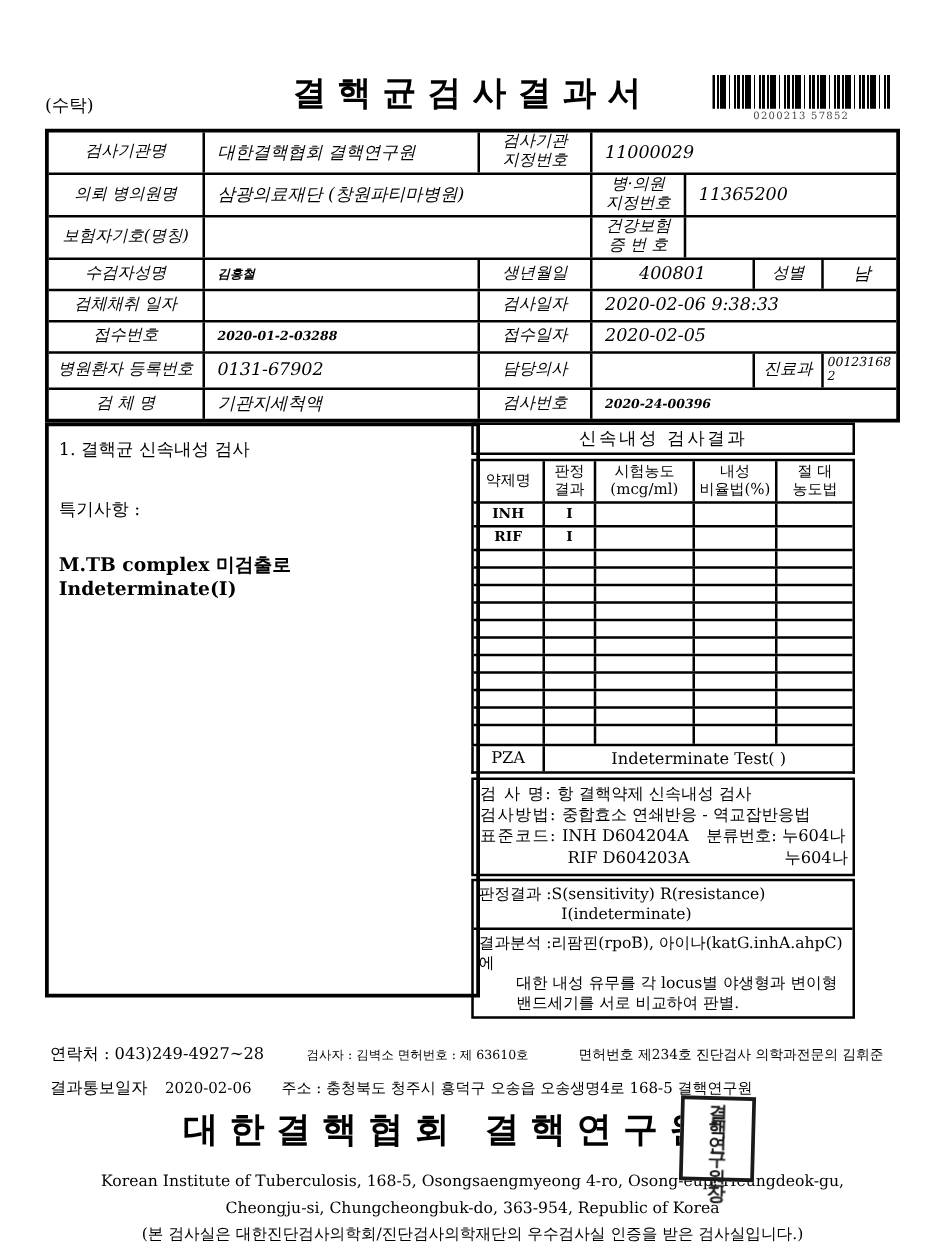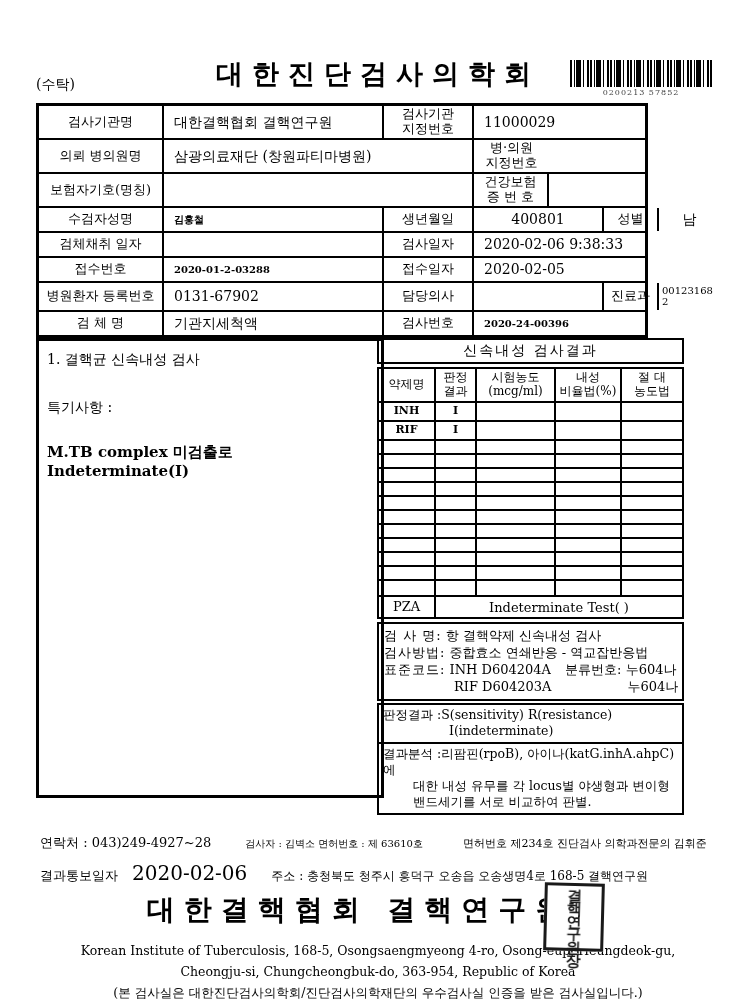--- a/index.html
+++ b/index.html
@@ -17,21 +17,21 @@
   .title { position:absolute; left:50%; transform:translateX(-50%); top:56px; margin:0;
            font-size:27px; font-weight:bold; letter-spacing:9px; white-space:nowrap; }
   .barcode-wrap { position:absolute; right:44px; top:60px; width:142px; }
   .barcode { height:27px;
     background:repeating-linear-gradient(90deg,
       #000 0 2px,#fff 2px 4px,#000 4px 5px,#fff 5px 6px,#000 6px 11px,
       #fff 11px 13px,#000 13px 14px,#fff 14px 17px,#000 17px 19px,#fff 19px 20px); }
   .barcode-text { font-size:8px; text-align:center; letter-spacing:1px; color:#444; margin-top:1px; }
 
   
-  .htable { margin-left:36px; width:612px; border:3px solid #000; }
+  .htable { margin-left:36px; width:684px; border:3px solid #000;font-style:italic; }
   .ht-row { display:flex; border-bottom:2px solid #000; }
   .ht-row:last-child { border-bottom:none; }
   .cell { flex:none; border-right:2px solid #000; display:flex; align-items:center;
           justify-content:center; text-align:center; padding:1px 4px;
           font-size:13px; white-space:pre-line; line-height:1.15; }
   .cell:last-child { border-right:none; }
   .cell.value { justify-content:flex-start; text-align:left; padding-left:10px; font-size:14px; }
   .cell.value.center { justify-content:center; text-align:center; padding-left:4px; }
   .cell.bold { font-weight:bold; font-size:10px; }
   .cell.tiny { font-size:10px; line-height:1.05; justify-content:flex-start; text-align:left; padding-left:3px; }
@@ -80,60 +80,61 @@
   .indent1 { padding-left:66px; }
   .indent2 { padding-left:30px; }
 
   
   .f1 { margin:34px 0 0 40px; display:flex; align-items:baseline; }
   .f-contact { font-size:13px; }
   .f-examiner { font-size:10px; margin-left:34px; }
   .f-license { font-size:11px; margin-left:40px; }
   .f2 { margin:9px 0 0 40px; display:flex; align-items:baseline; }
   .f-rdlabel { font-size:13px; }
-  .f-rdate { font-size:20px; margin-left:14px; }
+  .f-rdate { font-size:12px; margin-left:14px; }
   .f-addr { font-size:12px; margin-left:24px; }
   .org-line { position:relative; margin-top:6px; text-align:center;
               font-size:28px; font-weight:bold; letter-spacing:9px; white-space:nowrap; }
   .seal { position:absolute; right:152px; top:-8px; width:60px; height:68px;
           border:3px solid #1a1a1a; transform:rotate(1.5deg); display:flex;
           align-items:center; justify-content:center; background:#fff; }
   .seal-text { writing-mode:vertical-rl; font-size:15px; font-weight:bold; letter-spacing:-2px;
                line-height:0.95; color:#1a1a1a; filter:blur(0.4px); }
   .eng1 { margin-top:14px; text-align:center; font-size:12.5px; }
   .eng2 { margin-top:6px; text-align:center; font-size:12.5px; }
   .notice { margin-top:6px; text-align:center; font-size:12.5px; }
 </style>
 </head>
 <body>
 
 <div class="page">
 
   <div class="top">
     <span class="corner">(수탁)</span>
-    <h1 class="title">대한진단검사의학회</h1>
+    <h1 class="title">결핵균검사결과서</h1>
     <div class="barcode-wrap">
       <div class="barcode"></div>
       <div class="barcode-text">0200213 57852</div>
     </div>
   </div>
 
   <div class="htable">
     <div class="ht-row h34">
       <div class="cell w125">검사기관명</div>
       <div class="cell value w220">대한결핵협회 결핵연구원</div>
       <div class="cell w90">검사기관
 지정번호</div>
       <div class="cell value w250">11000029</div>
     </div>
     <div class="ht-row h34">
       <div class="cell w125">의뢰 병의원명</div>
       <div class="cell value w310">삼광의료재단 (창원파티마병원)</div>
       <div class="cell w75">병·의원
 지정번호</div>
+      <div class="cell value w175">11365200</div>
     </div>
     <div class="ht-row h34">
       <div class="cell w125">보험자기호(명칭)</div>
       <div class="cell value w310"></div>
       <div class="cell w75">건강보험
 증 번 호</div>
       <div class="cell value w175"></div>
     </div>
     <div class="ht-row h25">
       <div class="cell w125">수검자성명</div>

